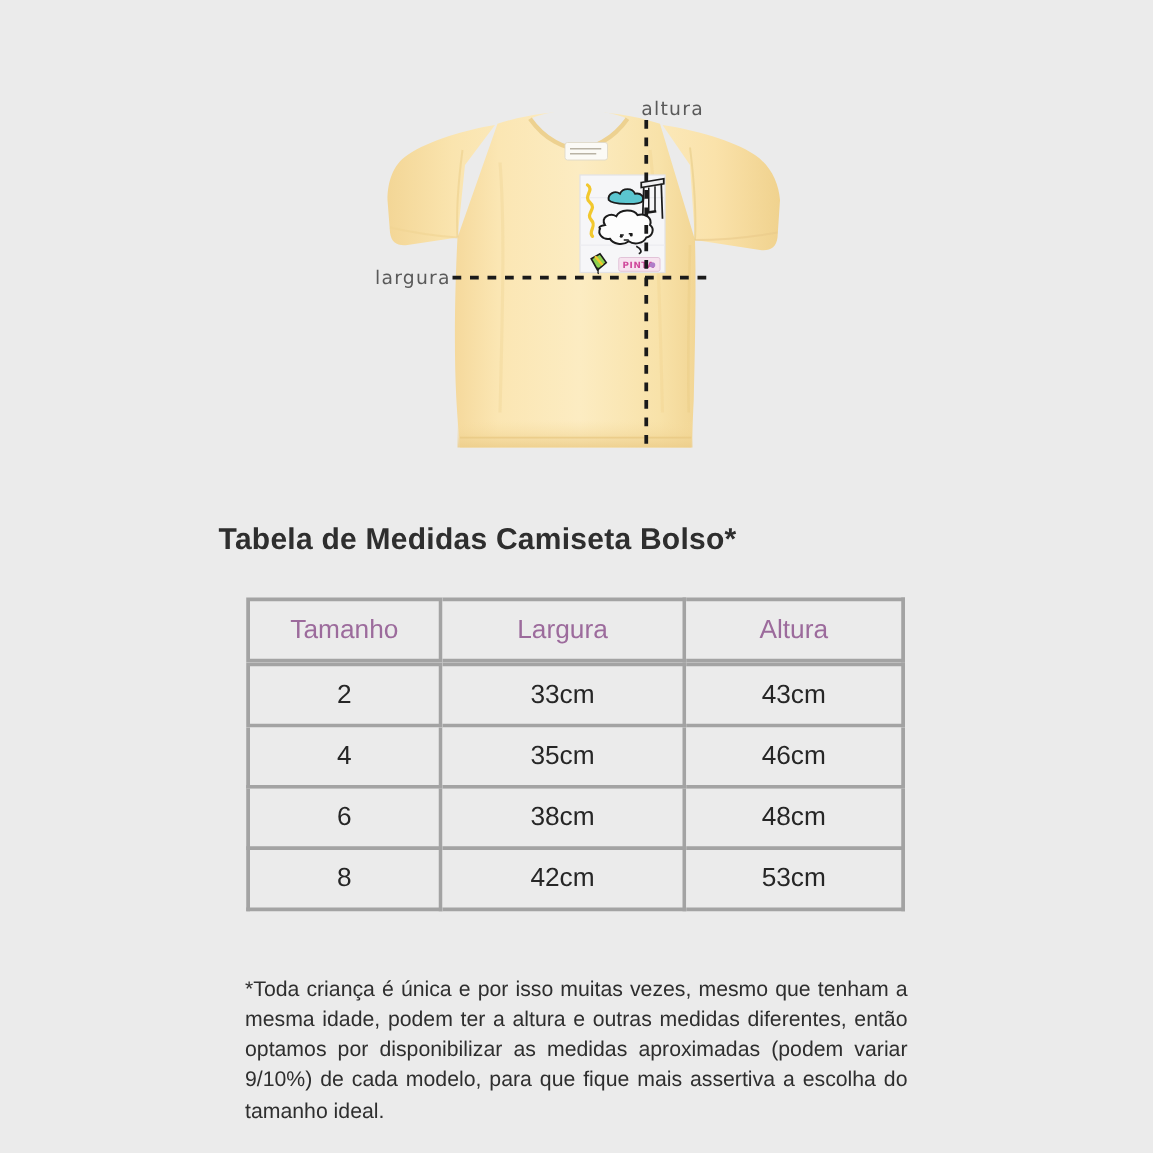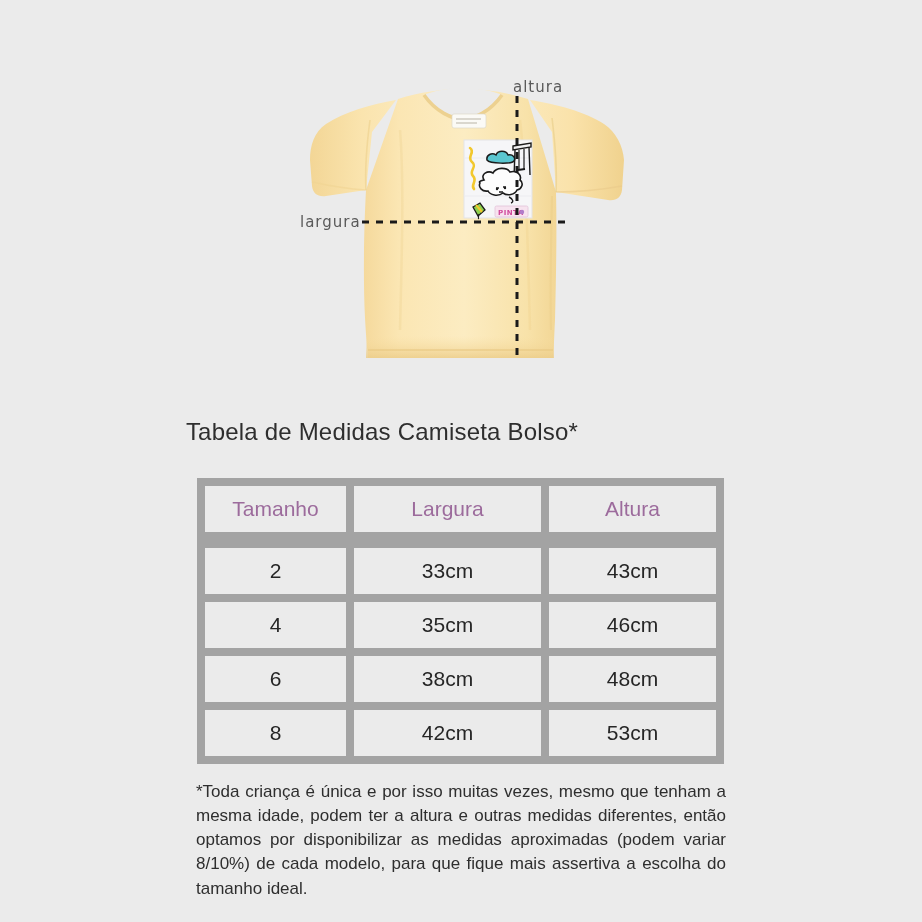--- a/index.html
+++ b/index.html
@@ -39,38 +39,38 @@
   #label-largura { left: 300px; top: 213px; }
 
   
   #table-title {
     position: absolute;
     left: 0;
     top: 418px;
     width: 764px;
     text-align: center;
     font-size: 24px;
-    font-weight: 400;
+    font-weight: 700;
     color: #2e2e2e;
     letter-spacing: 0.2px;
   }
 
   
   #measurements-table {
     position: absolute;
     left: 197px;
     top: 478px;
     width: 527px;
     border-collapse: separate;
     border-spacing: 0;
     table-layout: fixed;
   }
   #measurements-table td,
   #measurements-table th {
-    border: 8px solid #a3a3a3;
+    border: 3px solid #a3a3a3;
     height: 46px;
     text-align: center;
     vertical-align: middle;
     font-weight: 400;
     font-size: 21px;
     color: #262626;
     background: #ebebeb;
     padding: 0;
   }
   #measurements-table th {
@@ -267,13 +267,13 @@
       <td>48cm</td>
     </tr>
     <tr>
       <td>8</td>
       <td>42cm</td>
       <td>53cm</td>
     </tr>
   </tbody>
 </table>
 
-<div id="footnote">*Toda criança é única e por isso muitas vezes, mesmo que tenham a mesma idade, podem ter a altura e outras medidas diferentes, então optamos por disponibilizar as medidas aproximadas (podem variar 8/10%) de cada modelo, para que fique mais assertiva a escolha do tamanho ideal.</div>
+<div id="footnote">*Toda criança é única e por isso muitas vezes, mesmo que tenham a mesma idade, podem ter a altura e outras medidas diferentes, então optamos por disponibilizar as medidas aproximadas (podem variar 9/10%) de cada modelo, para que fique mais assertiva a escolha do tamanho ideal.</div>
 
 </body></html>

